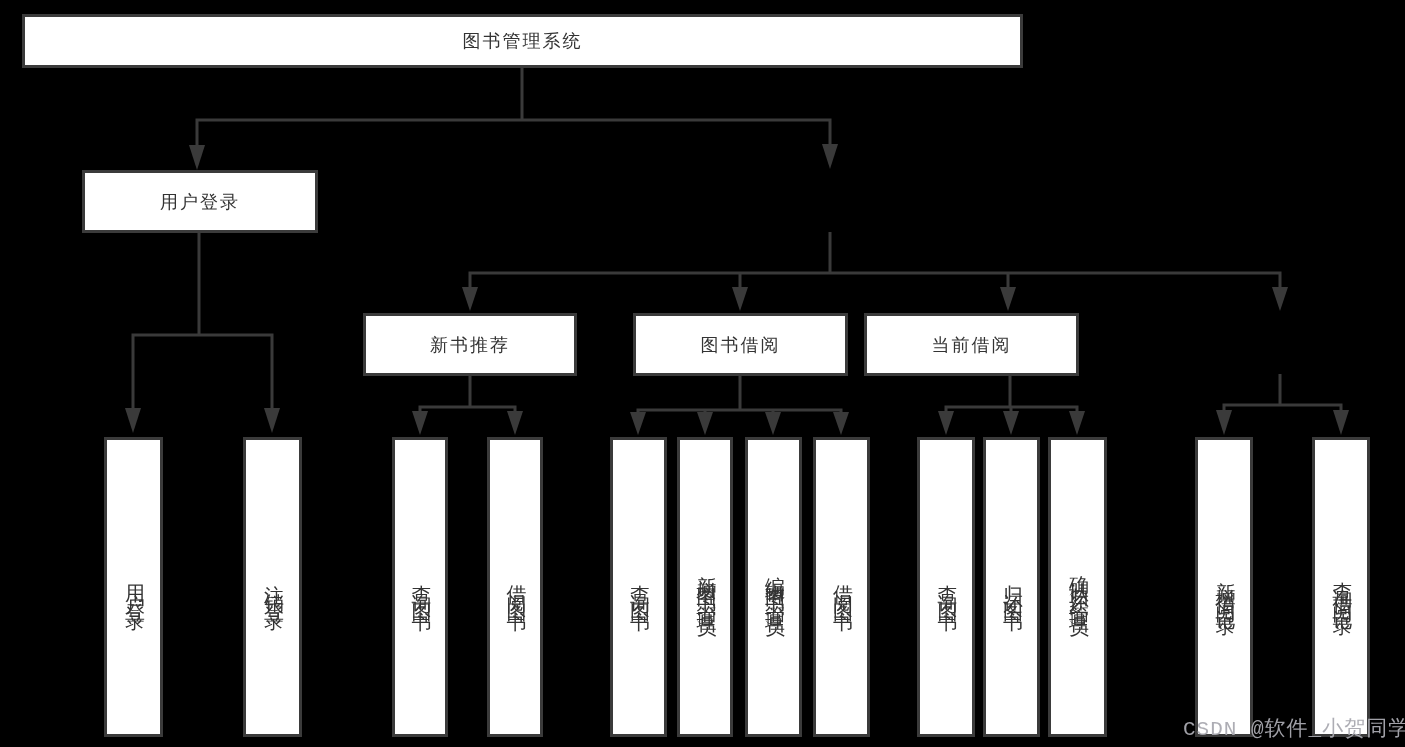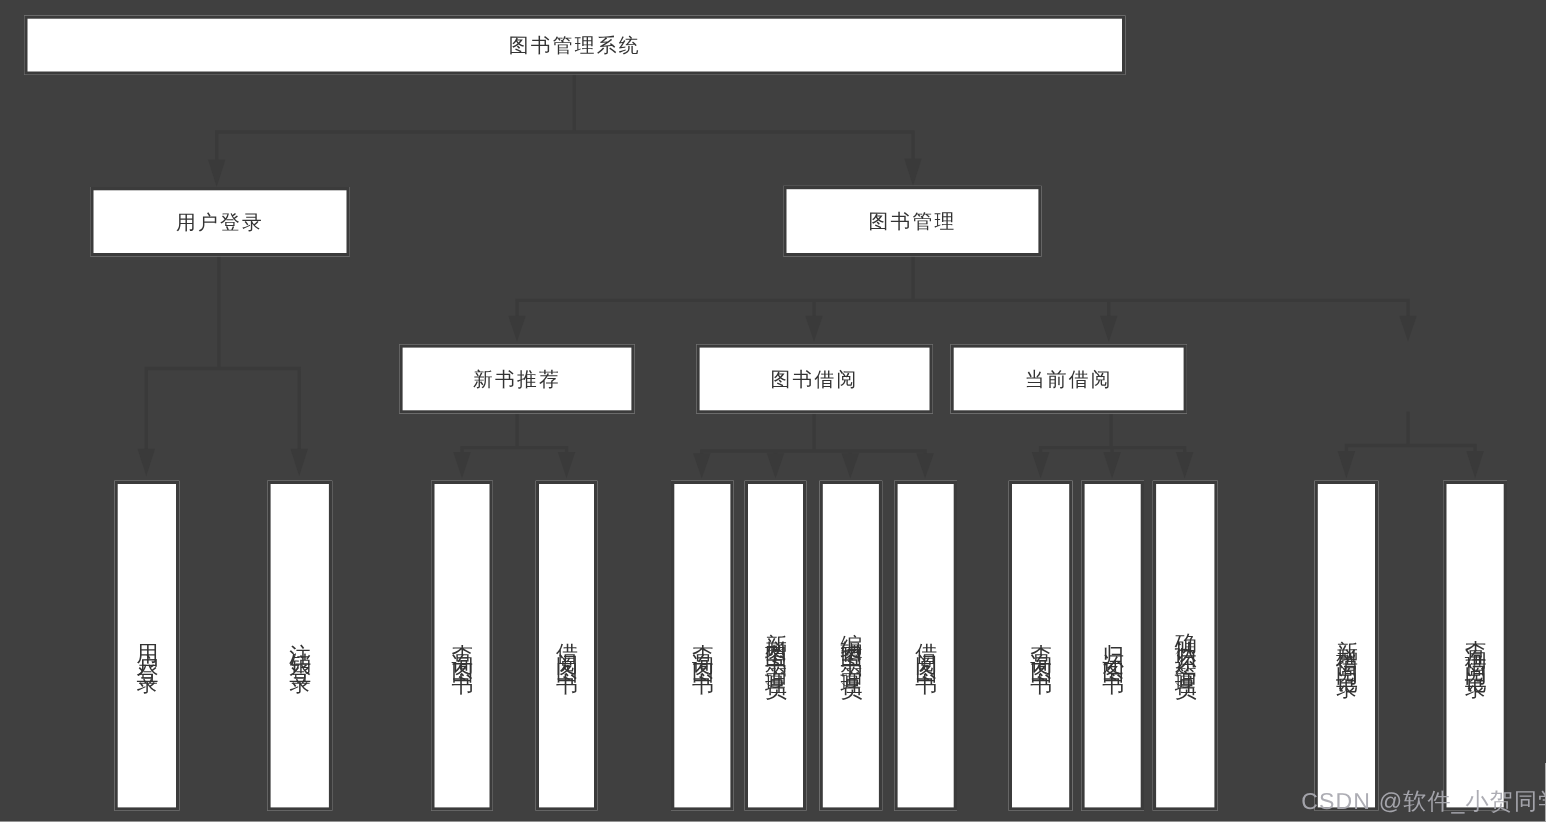--- a/index.html
+++ b/index.html
@@ -1,18 +1,18 @@
 <!DOCTYPE html>
 <html><head>
 <meta charset="utf-8">
 <style>
   html,body{margin:0;padding:0;background:#ffffff;}
   #stage{
-    position:relative;width:1405px;height:747px;background:#404040;
-    font-family:Liberation Sans, sans-serif;overflow:hidden;
+    position:relative;width:1405px;height:747px;background:#000000;
+    font-family:Liberation Mono, monospace;overflow:hidden;
   }
   #connectors{position:absolute;left:0;top:0;z-index:1;}
   .hnode{
     position:absolute;box-sizing:border-box;background:#ffffff;
     border:3px solid #3b3b3b;display:flex;align-items:center;justify-content:center;
     font-size:18px;color:#333333;letter-spacing:2px;z-index:2;
   }
   .vnode{
     position:absolute;box-sizing:border-box;background:#ffffff;
     border:3px solid #3b3b3b;display:flex;align-items:center;justify-content:center;
@@ -65,21 +65,20 @@
       <polygon points="1003,411 1019,411 1011,435"></polygon>
       <polygon points="1069,411 1085,411 1077,435"></polygon>
       <polygon points="1216,410 1232,410 1224,435"></polygon>
       <polygon points="1333,410 1349,410 1341,435"></polygon>
     </g>
   </svg>
 
   <div class="hnode" style="left:22px;top:14px;width:1001px;height:54px">图书管理系统</div>
 
   <div class="hnode" style="left:82px;top:170px;width:236px;height:63px">用户登录</div>
-  <div class="hnode" style="left:712px;top:169px;width:235px;height:64px">图书管理</div>
 
   <div class="hnode" style="left:633px;top:313px;width:215px;height:63px">图书借阅</div>
   <div class="hnode" style="left:363px;top:313px;width:214px;height:63px">新书推荐</div>
   <div class="hnode" style="left:864px;top:313px;width:215px;height:63px">当前借阅</div>
 
   <div class="vnode" style="left:104px;top:437px;width:59px;height:300px">用户登录</div>
   <div class="vnode" style="left:243px;top:437px;width:59px;height:300px">注销登录</div>
 
   <div class="vnode" style="left:392px;top:437px;width:56px;height:300px">查询图书</div>
   <div class="vnode" style="left:487px;top:437px;width:56px;height:300px">借阅图书</div>

